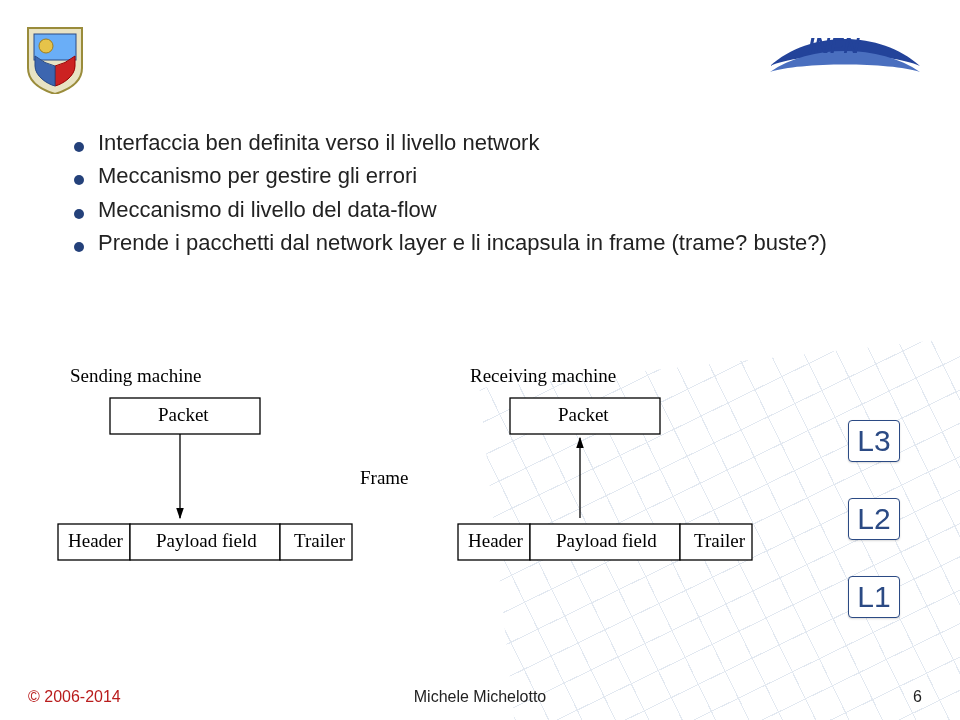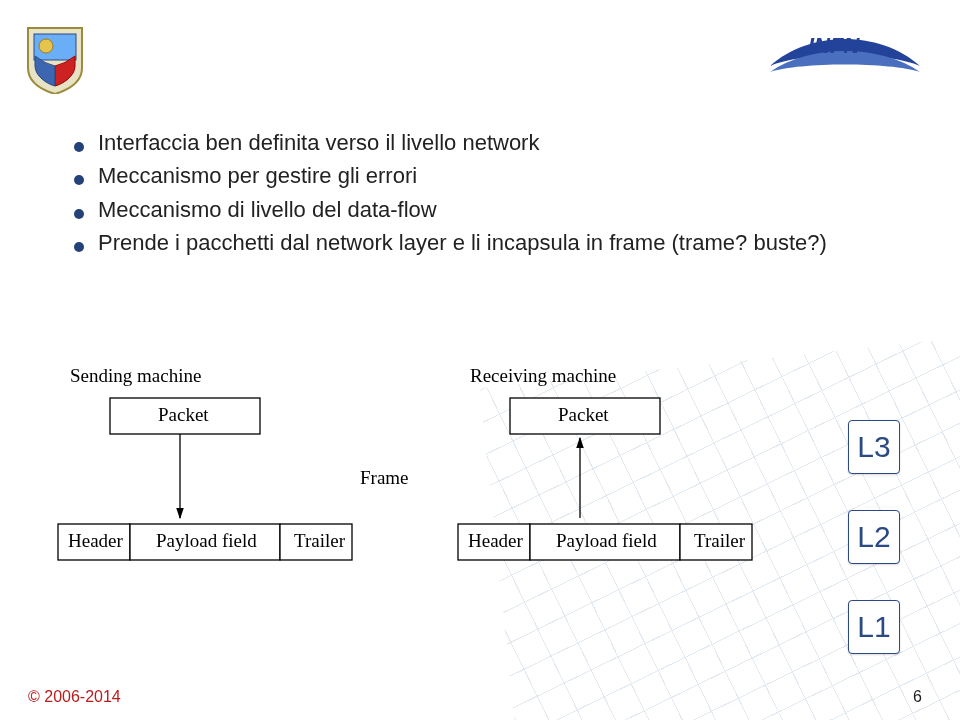--- a/index.html
+++ b/index.html
@@ -27,21 +27,21 @@
     width: 10px; height: 10px; border-radius: 50%; background: #24417a;
   }
   .diagram-img {
     position: absolute; left: 50px; top: 360px; width: 740px;
   }
   .diag-label { font-family: 'Times New Roman', Times, serif; font-size: 19px; }
   .box { fill: #fff; stroke: #000; stroke-width: 1.3; }
   .layer-col { position: absolute; right: 60px; top: 420px; text-align: center; }
   .layer-badge {
     border: 1px solid #2b4a84; background: #fff; color: #2b4a84;
-    border-radius: 4px; padding: 9px 8px; font-size: 30px; font-weight: 400;
+    border-radius: 4px; padding: 3px 8px; font-size: 30px; font-weight: 400;
     margin-bottom: 36px; width: 52px; box-shadow: 0 1px 2px rgba(0,0,0,0.15);
   }
   .layer-badge.l2 { margin-top: 24px; }
   .layer-badge.l1 { margin-top: 8px; }
   .footer-left { position: absolute; left: 28px; bottom: 14px; font-size: 16px; color: #b91c1c; text-align: center; }
   .footer-center { position: absolute; left: 0; right: 0; bottom: 14px; text-align: center; font-size: 16px; color: #222; }
   .footer-right { position: absolute; right: 38px; bottom: 14px; font-size: 16px; color: #222; }
 </style>
 </head>
 <body>
@@ -107,14 +107,15 @@
     <text x="644" y="187" class="diag-label">Trailer</text>
   </svg>
 
   <div class="layer-col">
     <div class="layer-badge">L3</div>
     <div class="layer-badge l2">L2</div>
     <div class="layer-badge l1">L1</div>
   </div>
 
   <div class="footer-left">© 2006-2014</div>
+  <div class="footer-center">Michele Michelotto</div>
   <div class="footer-right">6</div>
 </div>
 
 </body></html>

